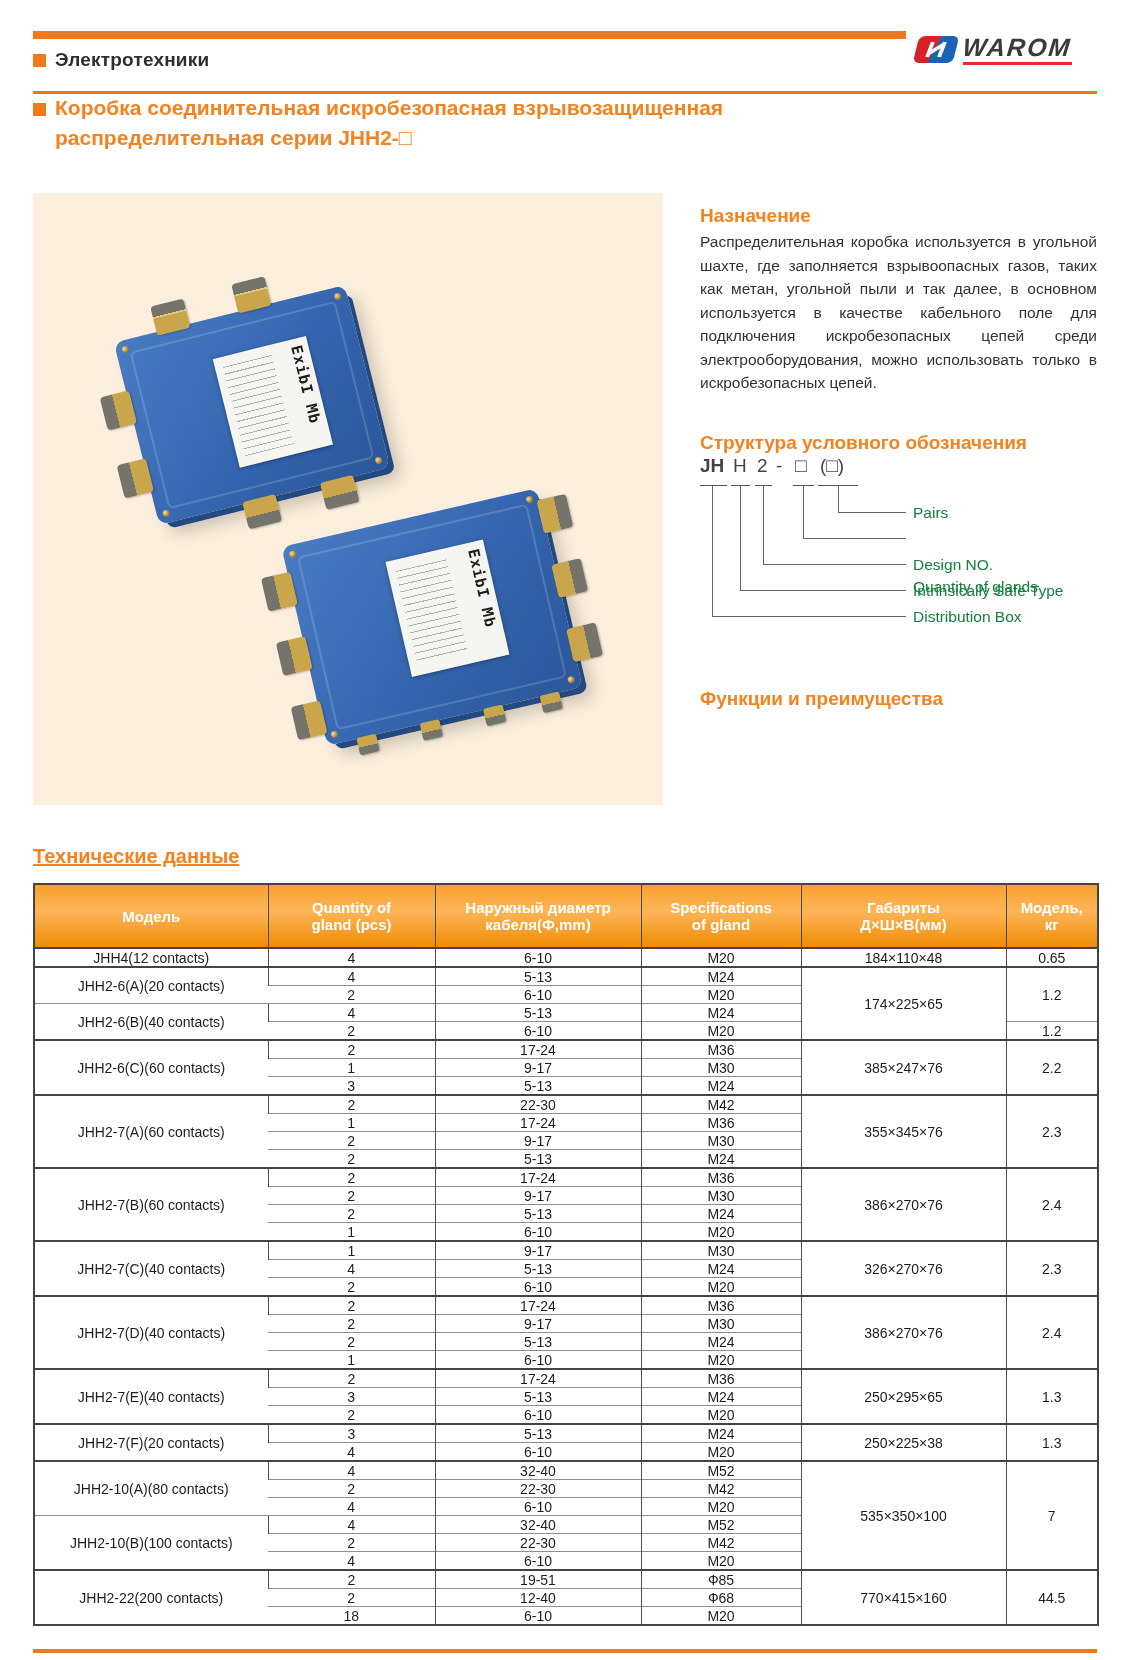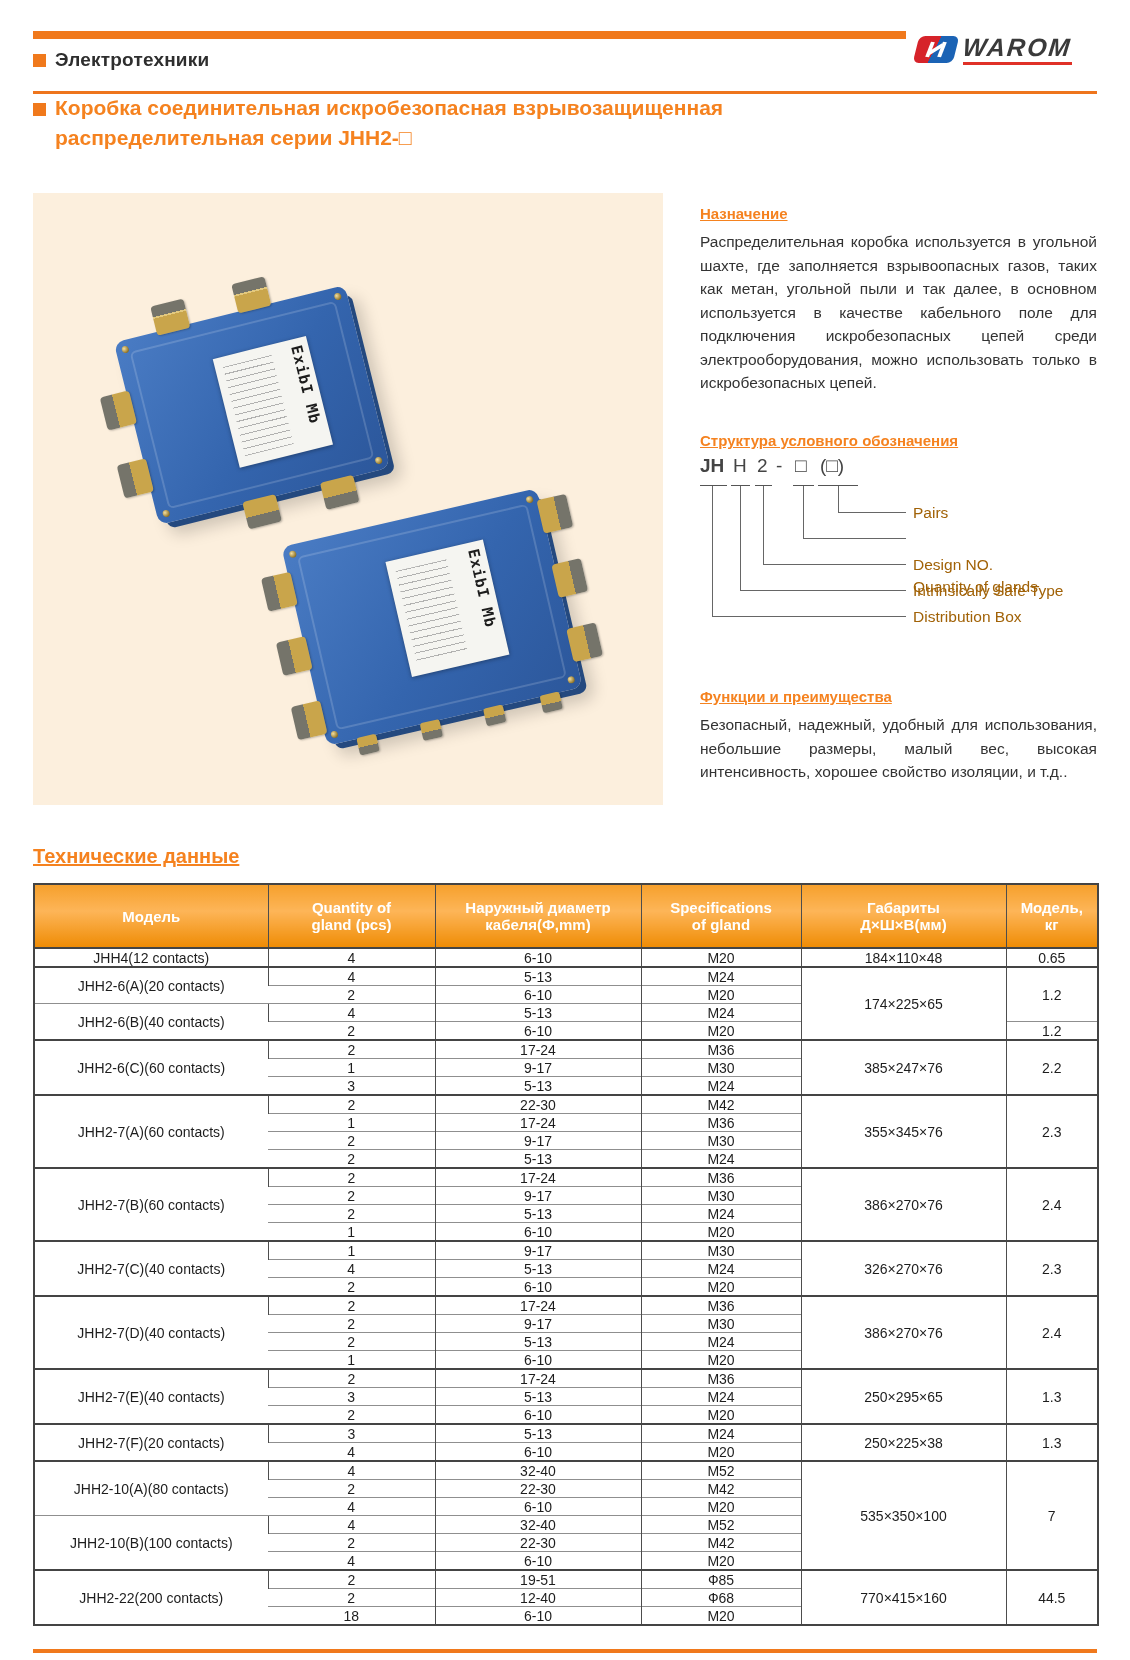--- a/index.html
+++ b/index.html
@@ -45,27 +45,27 @@
   .scr{position:absolute;width:7px;height:7px;border-radius:50%;
     background:radial-gradient(circle at 35% 35%,#F3DFA0,#8A6D1F 75%);}
   .jlabel{position:absolute;background:#F5F5F1;box-shadow:0 1px 4px rgba(0,0,0,.35);}
   .jlabel .lines{position:absolute;left:8%;top:9%;width:52%;height:82%;
     background:repeating-linear-gradient(180deg,#9a9a9a 0 1px,transparent 1px 7px);opacity:.75;}
   .jlabel .extext{position:absolute;right:3px;top:7px;writing-mode:vertical-rl;
     font-family:"DejaVu Sans Mono", monospace;font-weight:bold;font-size:15px;color:#1c1c1c;letter-spacing:1px;}
 
   
   .rightcol{left:700px;top:193px;width:397px;height:612px;}
-  .h3{position:absolute;font-size:15px;font-weight:bold;color:#F5821F;margin:0;text-decoration:underline;}
+  .h3{position:absolute;font-size:19px;font-weight:bold;color:#F5821F;margin:0;}
   .body-p{position:absolute;font-size:15.5px;line-height:23.5px;color:#333;text-align:justify;margin:0;width:397px;}
   .diagram{position:absolute;left:0;top:262px;width:397px;height:180px;}
   .code{position:absolute;top:0;font-size:19px;color:#444;}
   .uline{position:absolute;top:30px;height:0;border-top:1.5px solid #555;}
   .conn{position:absolute;top:31px;border-left:1px solid #666;border-bottom:1px solid #666;}
-  .dlabel{position:absolute;left:213px;font-size:15.5px;color:#a16207;white-space:nowrap;}
+  .dlabel{position:absolute;left:213px;font-size:15.5px;color:#15803d;white-space:nowrap;}
 
   
   .tech-h{left:33px;top:845px;font-size:20px;font-weight:bold;color:#F5821F;text-decoration:underline;}
   .tablewrap{left:33px;top:883px;}
   table{border-collapse:collapse;table-layout:fixed;width:1064px;border:2px solid #444;}
   th{background:linear-gradient(180deg,#F6A02C 0%,#FDB558 42%,#EF8C05 100%);
     color:#fff;font-size:15px;font-weight:bold;height:62px;white-space:pre-line;
     border-left:1px solid #4d4d4d;border-bottom:2px solid #444;padding:0 2px;}
   th:first-child{border-left:none;}
   td{height:17px;font-size:14px;color:#1d1d1d;text-align:center;padding:0 3px;
@@ -168,21 +168,20 @@
     <span class="conn" style="left:12px;width:193px;height:130px;"></span>
 
     <span class="dlabel" style="top:49px;">Pairs</span>
     <span class="dlabel" style="top:75px;margin-top:48px;">Quantity of glands</span>
     <span class="dlabel" style="top:101px;">Design NO.</span>
     <span class="dlabel" style="top:127px;">Intrinsically Safe Type</span>
     <span class="dlabel" style="top:153px;">Distribution Box</span>
   </div>
 
   <h3 class="h3" style="top:495px;">Функции и преимущества</h3>
-  <p class="body-p" style="top:520px;">Безопасный, надежный, удобный для использования, небольшие размеры, малый вес, высокая интенсивность, хорошее свойство изоляции, и т.д..</p>
 </div>
 
 <div class="abs tech-h">Технические данные</div>
 
 <div class="abs tablewrap">
   <table>
     <colgroup>
       <col style="width:234px">
         <col style="width:167px">
         <col style="width:206px">

